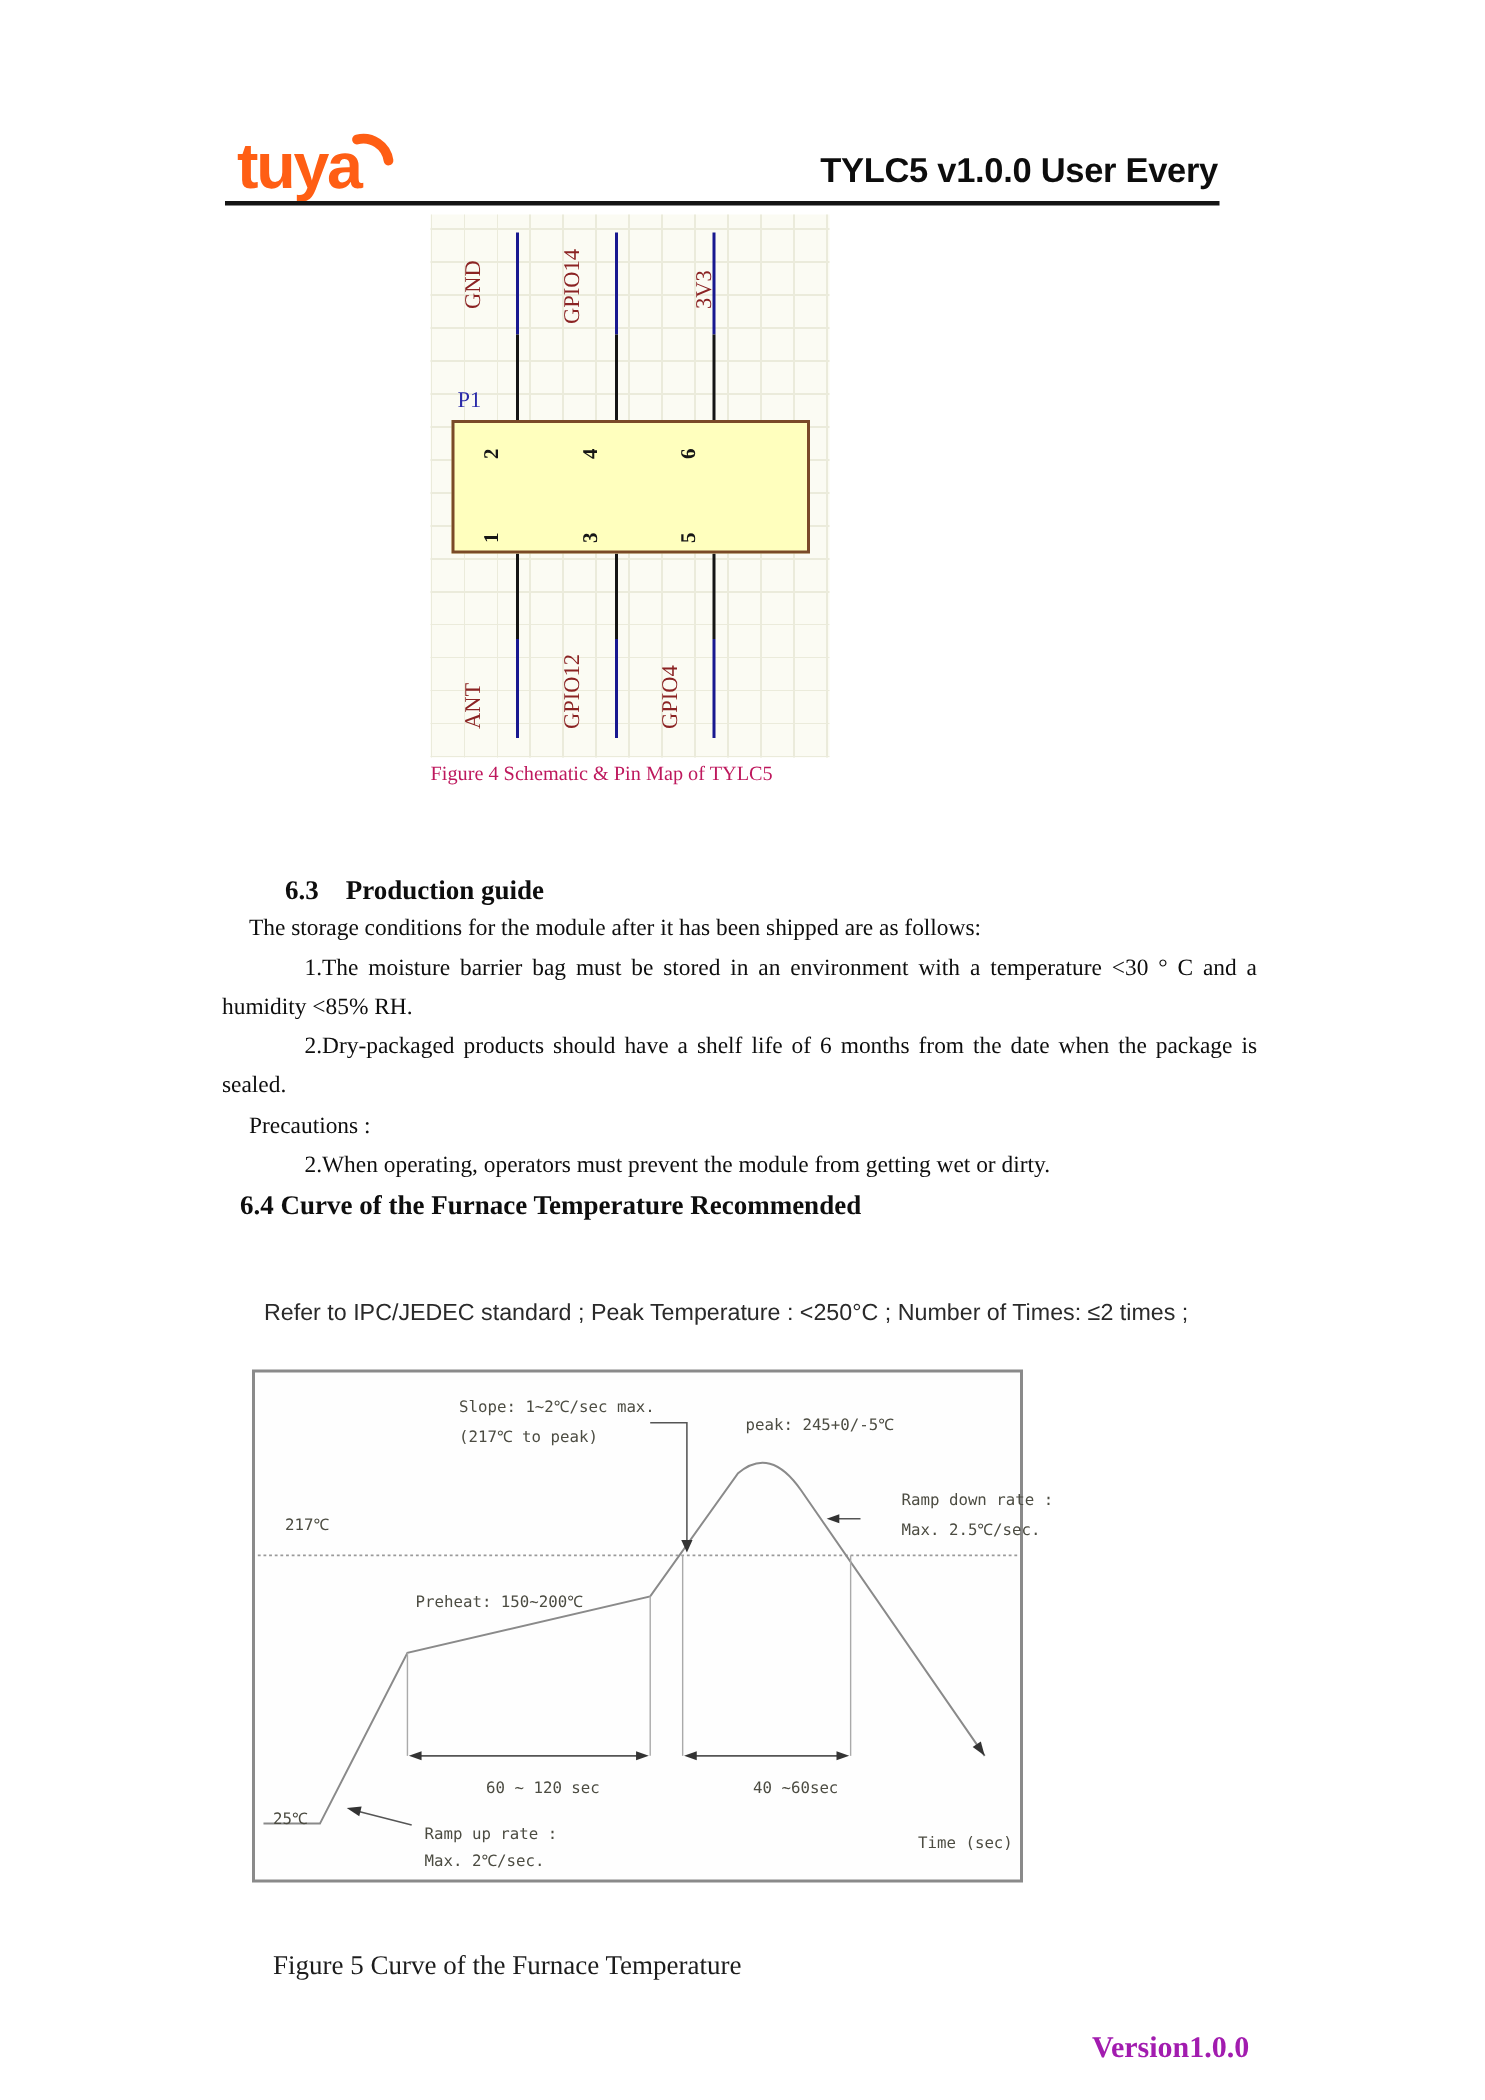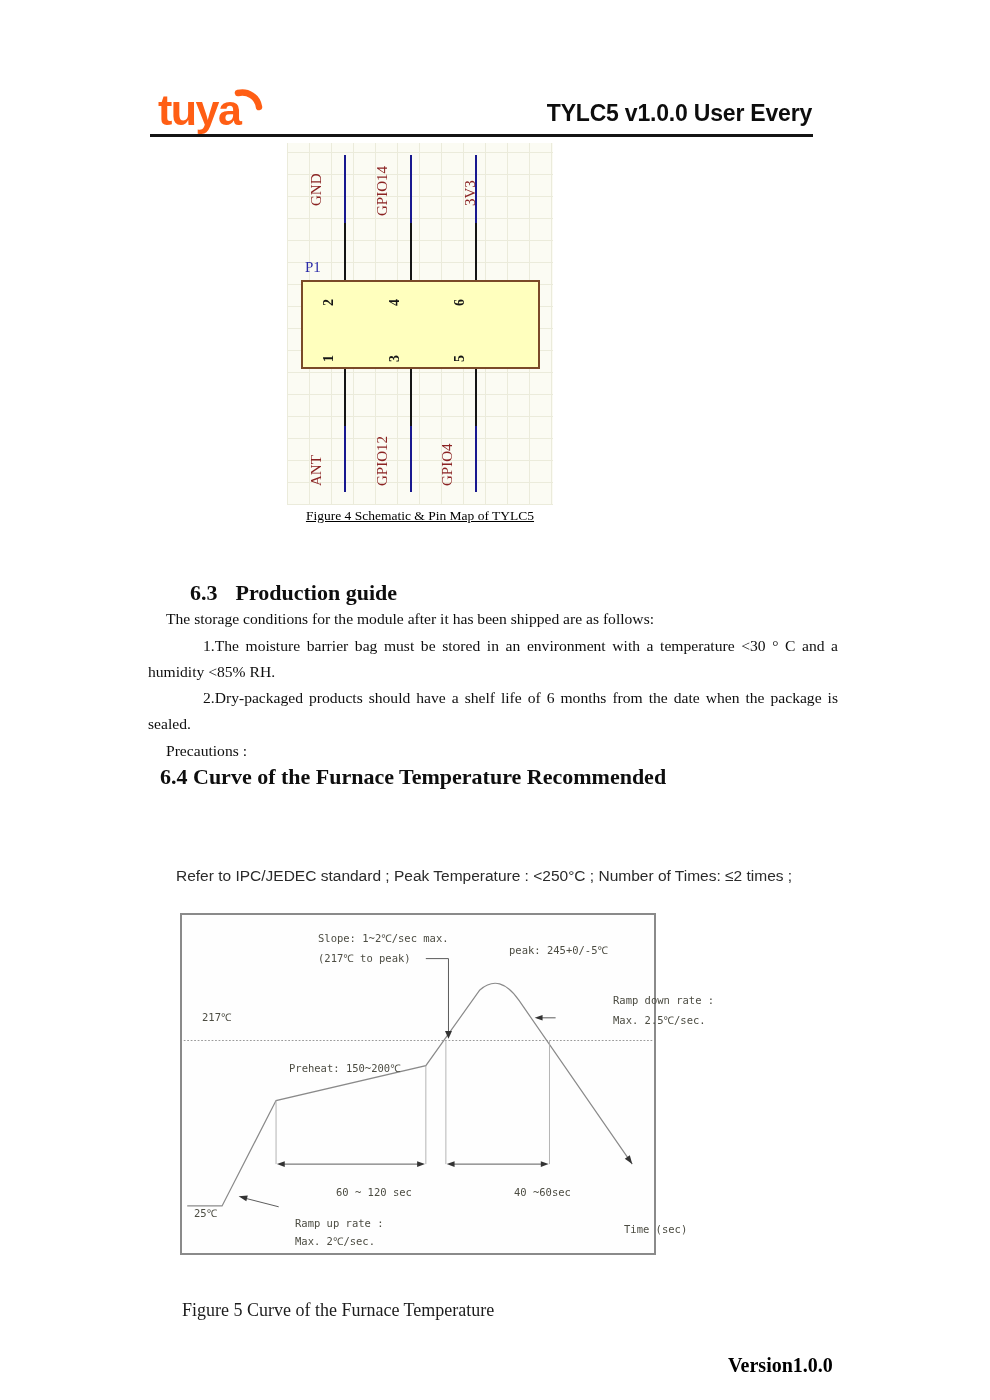--- a/index.html
+++ b/index.html
@@ -21,49 +21,49 @@
                repeating-linear-gradient(90deg,#ebebdb 0 1px,transparent 1px 22px);}
   .wire,.lead{position:absolute;width:2px;}
   .wire{background:#18188f;}
   .lead{background:#141414;}
   #connector-box{position:absolute;left:14px;top:137px;width:239px;height:89px;
                  box-sizing:border-box;background:#ffffbe;border:2px solid #7a4a28;}
   .rot{position:absolute;transform:rotate(-90deg);transform-origin:bottom left;white-space:nowrap;}
   .net-label{font-size:15px;line-height:17px;color:#8b2323;}
   .pin-num{font-size:14px;line-height:15px;font-weight:bold;color:#161616;}
   #p1-label{position:absolute;left:18px;top:116px;font-size:15px;line-height:17px;color:#2a2aa8;}
-  #fig4-caption{position:absolute;left:287px;top:492px;width:266px;text-align:center;
-                font-size:13.5px;color:#000000;text-decoration:underline;}
+  #fig4-caption{position:absolute;left:287px;top:492px;width:266px;text-align:left;
+                font-size:13.5px;color:#be185d;}
 
   
   #body-text{position:absolute;left:148px;top:564px;width:690px;
              font-size:15.6px;line-height:26.3px;color:#0e0e0e;}
-  .heading{font-weight:bold;font-size:22px;}
+  .heading{font-weight:bold;font-size:18px;}
   #h63{padding-left:42px;}
   #h63 .h-title{margin-left:18px;}
   #h64{padding-left:12px;}
   #body-text p{margin:0;}
   .ind-sm{text-indent:18px;}
   .ind-lg{text-indent:55px;}
   .just{text-align:justify;}
 
   
   #chart-note{position:absolute;left:176px;top:851px;
               font-family:"Liberation Sans","DejaVu Sans",sans-serif;
               font-size:15.5px;color:#2a2a2a;}
-  #chart{position:absolute;left:180px;top:897px;width:476px;height:342px;
+  #chart{position:absolute;left:168px;top:897px;width:514px;height:342px;
          box-sizing:border-box;border:2px solid #8a8a8a;background:#fefefe;}
   #chart svg{position:absolute;left:0;top:0;width:100%;height:100%;}
   .clab{position:absolute;font-family:"DejaVu Sans Mono","Liberation Mono",monospace;
         font-size:10.5px;line-height:12px;color:#4c4c42;white-space:nowrap;}
   #fig5-caption{position:absolute;left:182px;top:1284px;width:600px;
                 font-size:18px;color:#1c1c1c;}
 
   
-  #footer-version{position:absolute;left:728px;top:1338px;font-weight:bold;font-size:20px;color:#000000;}
+  #footer-version{position:absolute;left:728px;top:1338px;font-weight:bold;font-size:20px;color:#a21caf;}
 </style>
 </head>
 <body>
 
 <div id="page">
 
   <svg id="logo" viewBox="0 0 120 60">
     <text x="2" y="47" font-family="Liberation Sans, DejaVu Sans, sans-serif" font-weight="bold" font-size="43" letter-spacing="-1.5" fill="#ff5e14">tuya</text>
     <path d="M82,15 A17,17 0 0 1 103,29" stroke="#ff5e14" stroke-width="6.5" fill="none" stroke-linecap="round"></path>
   </svg>
@@ -104,20 +104,21 @@
     <div class="rot pin-num" style="left:180px;top:204px">5</div>
   </div>
   <div id="fig4-caption">Figure 4 Schematic &amp; Pin Map of TYLC5</div>
 
   <div id="body-text">
     <div id="h63" class="heading"><span>6.3</span><span class="h-title">Production guide</span></div>
     <p class="ind-sm">The storage conditions for the module after it has been shipped are as follows:</p>
     <p class="ind-lg just">1.The moisture barrier bag must be stored in an environment with a temperature &lt;30 ° C and a humidity &lt;85% RH.</p>
     <p class="ind-lg just">2.Dry-packaged products should have a shelf life of 6 months from the date when the package is sealed.</p>
     <p class="ind-sm">Precautions :</p>
+    <p class="ind-lg">2.When operating, operators must prevent the module from getting wet or dirty.</p>
     <div id="h64" class="heading">6.4 Curve of the Furnace Temperature Recommended</div>
   </div>
 
   <div id="chart-note">Refer to IPC/JEDEC standard ; Peak Temperature : &lt;250°C ; Number of Times: ≤2 times ;</div>
 
   <div id="chart">
     <svg viewBox="0 0 542 342">
 
       <line x1="2" y1="121" x2="540" y2="121" stroke="#9a9a9a" stroke-width="1.3" stroke-dasharray="2,2"></line>
 

